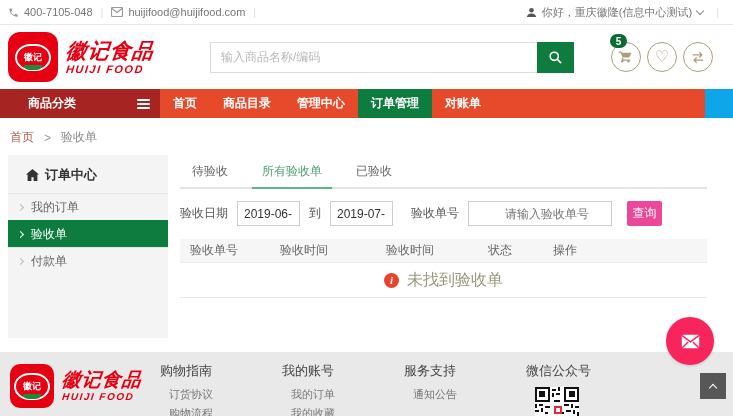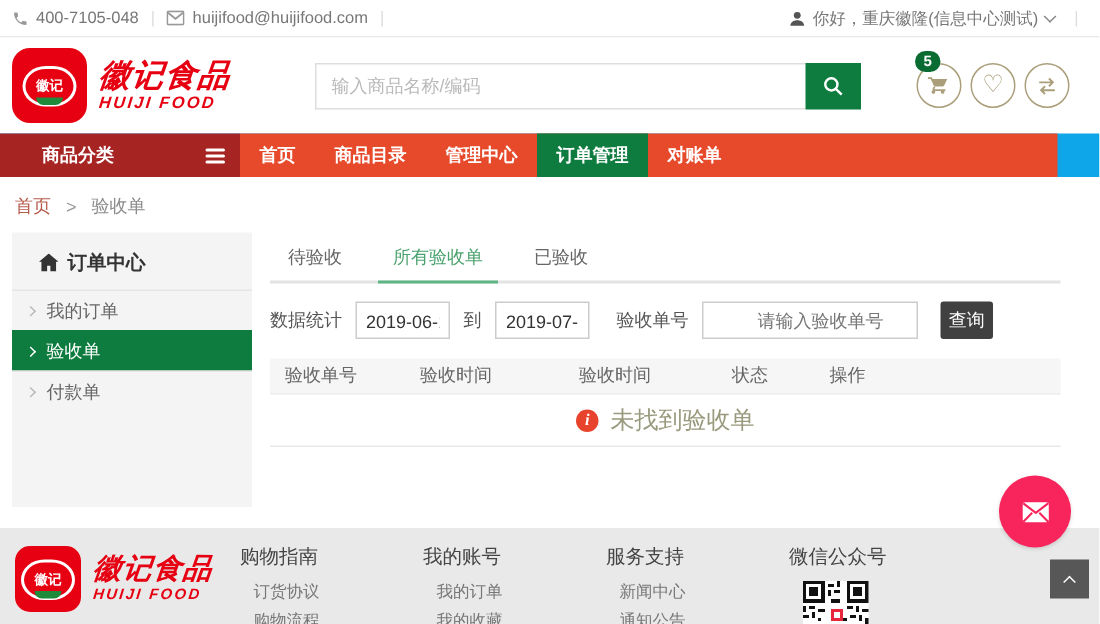--- a/index.html
+++ b/index.html
@@ -88,21 +88,21 @@
   .tab.active { color:#4ba26e; border-bottom-color:#5fb584; }
 
   .filters { display:flex; align-items:center; margin-top:12px; font-size:12px; color:#555; }
   .filters label { margin-right:9px; }
   .f-input { height:25px; border:1px solid #ccc; font-size:12px; color:#333; padding:0 6px;
     outline:none; font-family:"Liberation Sans","DejaVu Sans",sans-serif; }
   .f-date { width:63px; }
   .f-num { width:144px;padding-left:36px; }
   .f-to { margin:0 9px; }
   .f-gap { width:18px; }
-  .query-btn { margin-left:15px; width:35px; height:25px; background:#404040; color:#fff;
+  .query-btn { margin-left:15px; width:35px; height:25px; background:#ec4899; color:#fff;
     border:none; border-radius:2px; font-size:12px; cursor:pointer;
     font-family:"Liberation Sans","DejaVu Sans",sans-serif; }
 
   .table { margin-top:13px; }
   .t-head { display:flex; background:#f6f6f6; height:24px; align-items:center;
     font-size:12px; color:#666; border-bottom:1px solid #ededed; }
   .t-head .c0{width:100px; padding-left:10px;} .t-head .c1{width:106px;}
   .t-head .c2{width:102px;} .t-head .c3{width:65px;} .t-head .c4{flex:1;}
   .t-empty { height:35px; display:flex; align-items:center; justify-content:center; gap:8px;
     border-bottom:1px solid #e8e8e8; }
@@ -264,21 +264,21 @@
     </div>
 
     <div class="main">
       <div class="tabs">
         <div class="tab">待验收</div>
         <div class="tab active">所有验收单</div>
         <div class="tab">已验收</div>
       </div>
 
       <div class="filters">
-        <label>数据统计</label>
+        <label>验收日期</label>
         <input class="f-input f-date" value="2019-06-15" style="">
         <span class="f-to">到</span>
         <input class="f-input f-date" value="2019-07-15" style="">
         <span class="f-gap"></span>
         <label>验收单号</label>
         <input class="f-input f-num" placeholder="请输入验收单号" style="">
         <button class="query-btn">查询</button>
       </div>
 
       <div class="table">
@@ -324,21 +324,20 @@
       <div class="f-link">订货协议</div>
       <div class="f-link">购物流程</div>
     </div>
     <div class="f-col">
       <div class="f-col-title">我的账号</div>
       <div class="f-link">我的订单</div>
       <div class="f-link">我的收藏</div>
     </div>
     <div class="f-col">
       <div class="f-col-title">服务支持</div>
-      <div class="f-link">新闻中心</div>
       <div class="f-link">通知公告</div>
     </div>
     <div class="f-col">
       <div class="f-col-title">微信公众号</div>
       <div class="qr">
         <svg width="44" height="44" viewBox="0 0 21 21" shape-rendering="crispEdges">
           <rect width="21" height="21" fill="#fff"></rect>
           <path fill="#111" d="M0 0h7v7H0zM14 0h7v7h-7zM0 14h7v7H0z"></path>
           <path fill="#fff" d="M1 1h5v5H1zM15 1h5v5h-5zM1 15h5v5H1z"></path>
           <path fill="#111" d="M2 2h3v3H2zM16 2h3v3h-3zM2 16h3v3H2z"></path>

